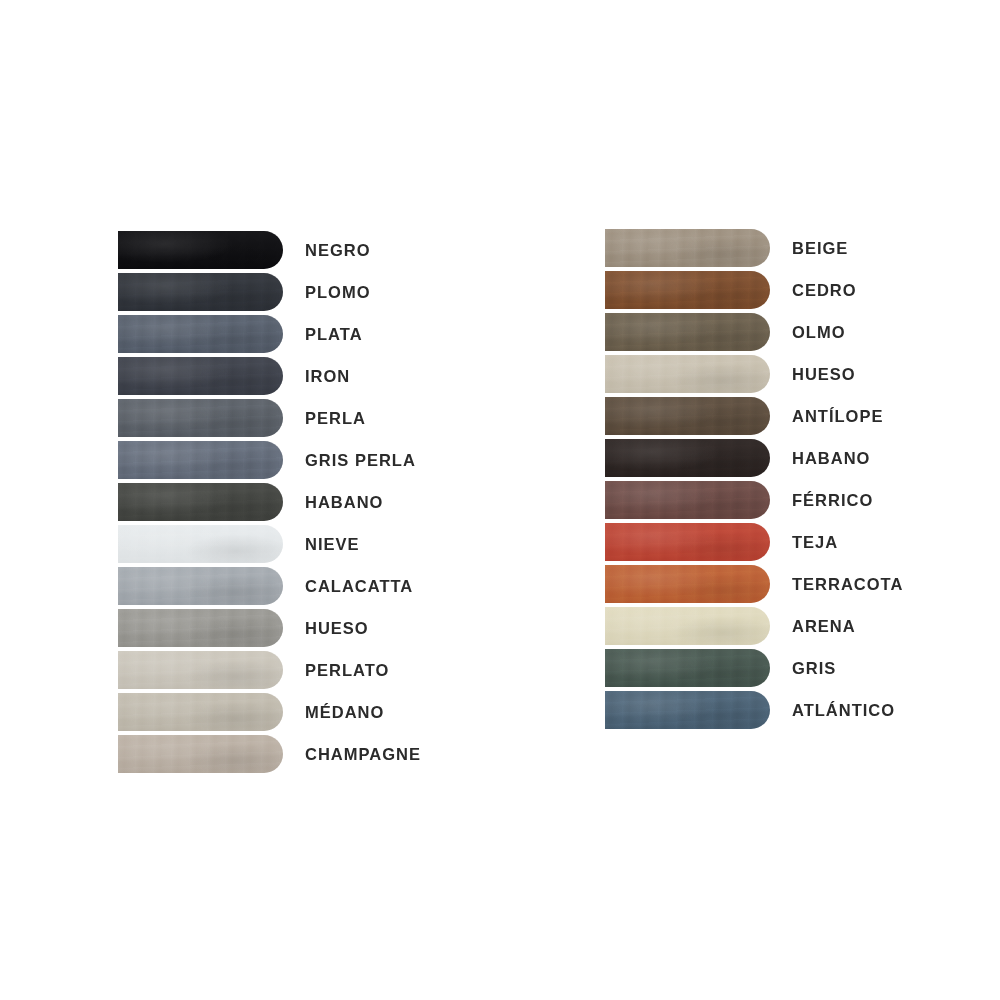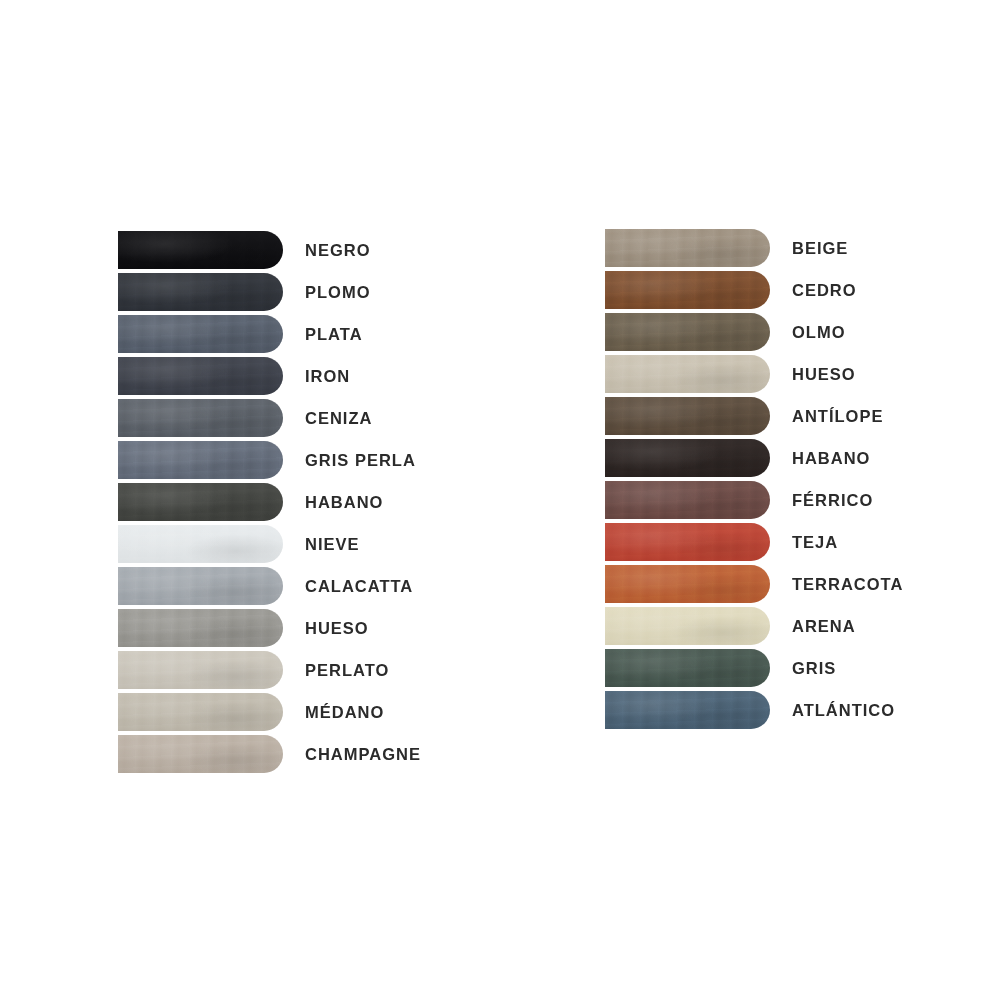--- a/index.html
+++ b/index.html
@@ -116,21 +116,21 @@
       <div class="swatch-row">
         <div class="swatch-chip" style="background: rgb(86, 95, 109);"></div>
         <div class="swatch-label" style="color: rgb(43, 43, 43);">PLATA</div>
       </div>
       <div class="swatch-row">
         <div class="swatch-chip" style="background: rgb(60, 64, 74);"></div>
         <div class="swatch-label" style="color: rgb(43, 43, 43);">IRON</div>
       </div>
       <div class="swatch-row">
         <div class="swatch-chip" style="background: rgb(90, 96, 104);"></div>
-        <div class="swatch-label" style="color: rgb(43, 43, 43);">CENIZA</div>
+        <div class="swatch-label" style="color: rgb(43, 43, 43);">PERLA</div>
       </div>
       <div class="swatch-row">
         <div class="swatch-chip" style="background: rgb(100, 109, 124);"></div>
         <div class="swatch-label" style="color: rgb(43, 43, 43);">GRIS PERLA</div>
       </div>
       <div class="swatch-row">
         <div class="swatch-chip" style="background: rgb(66, 68, 64);"></div>
         <div class="swatch-label" style="color: rgb(43, 43, 43);">HABANO</div>
       </div>
       <div class="swatch-row">

